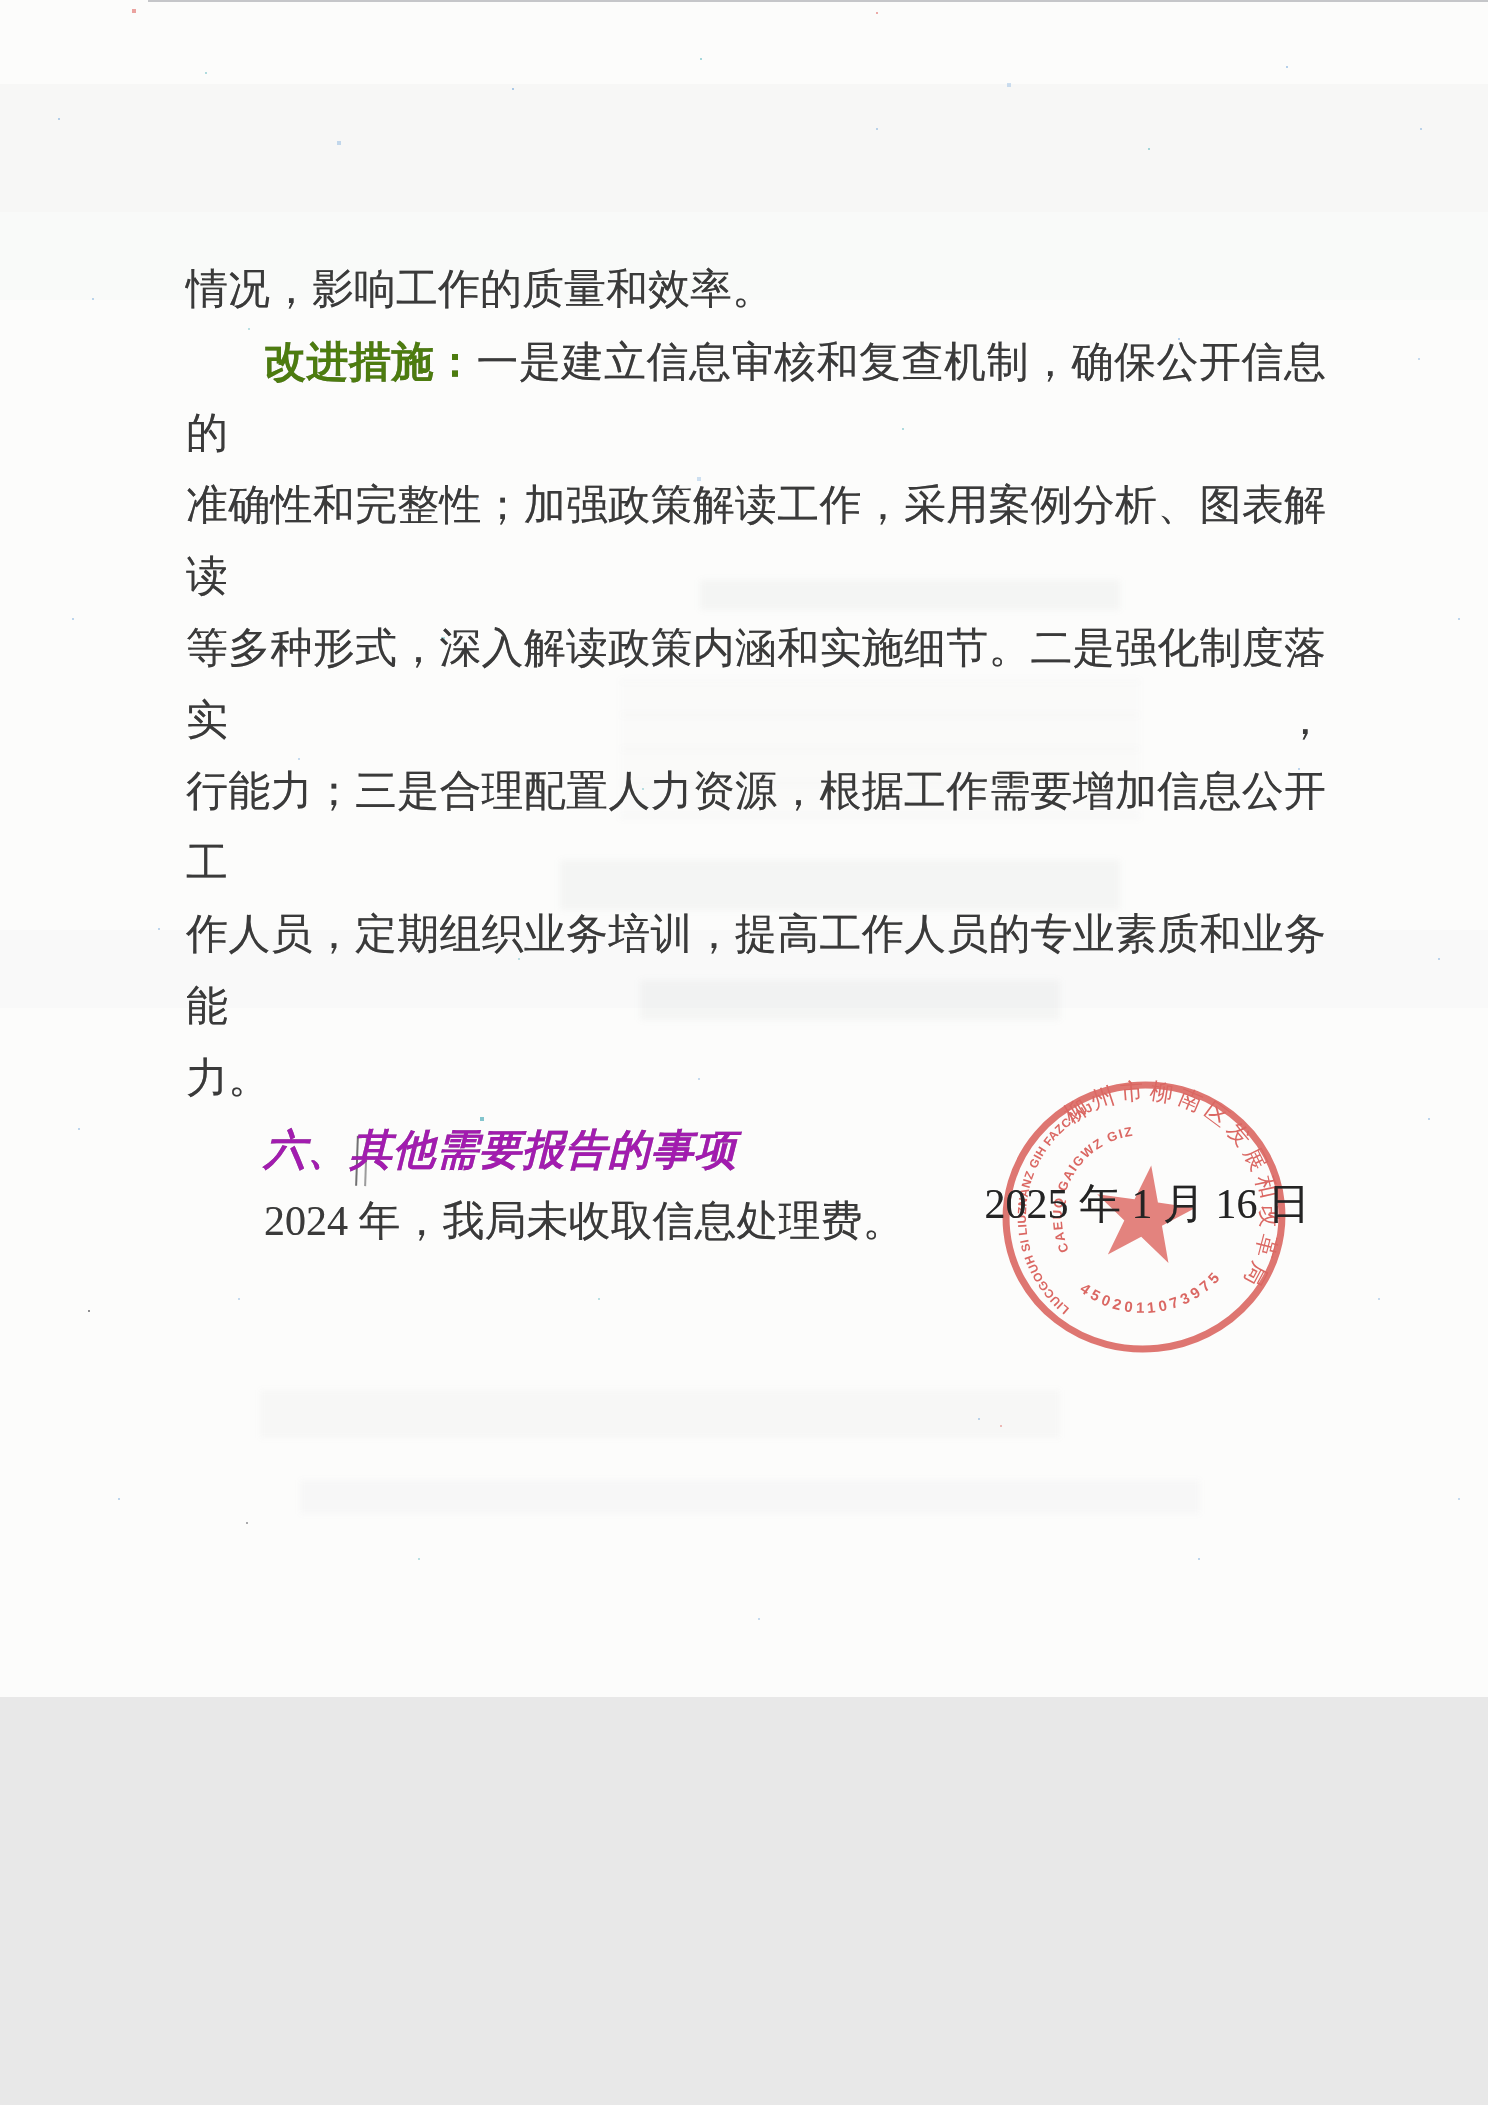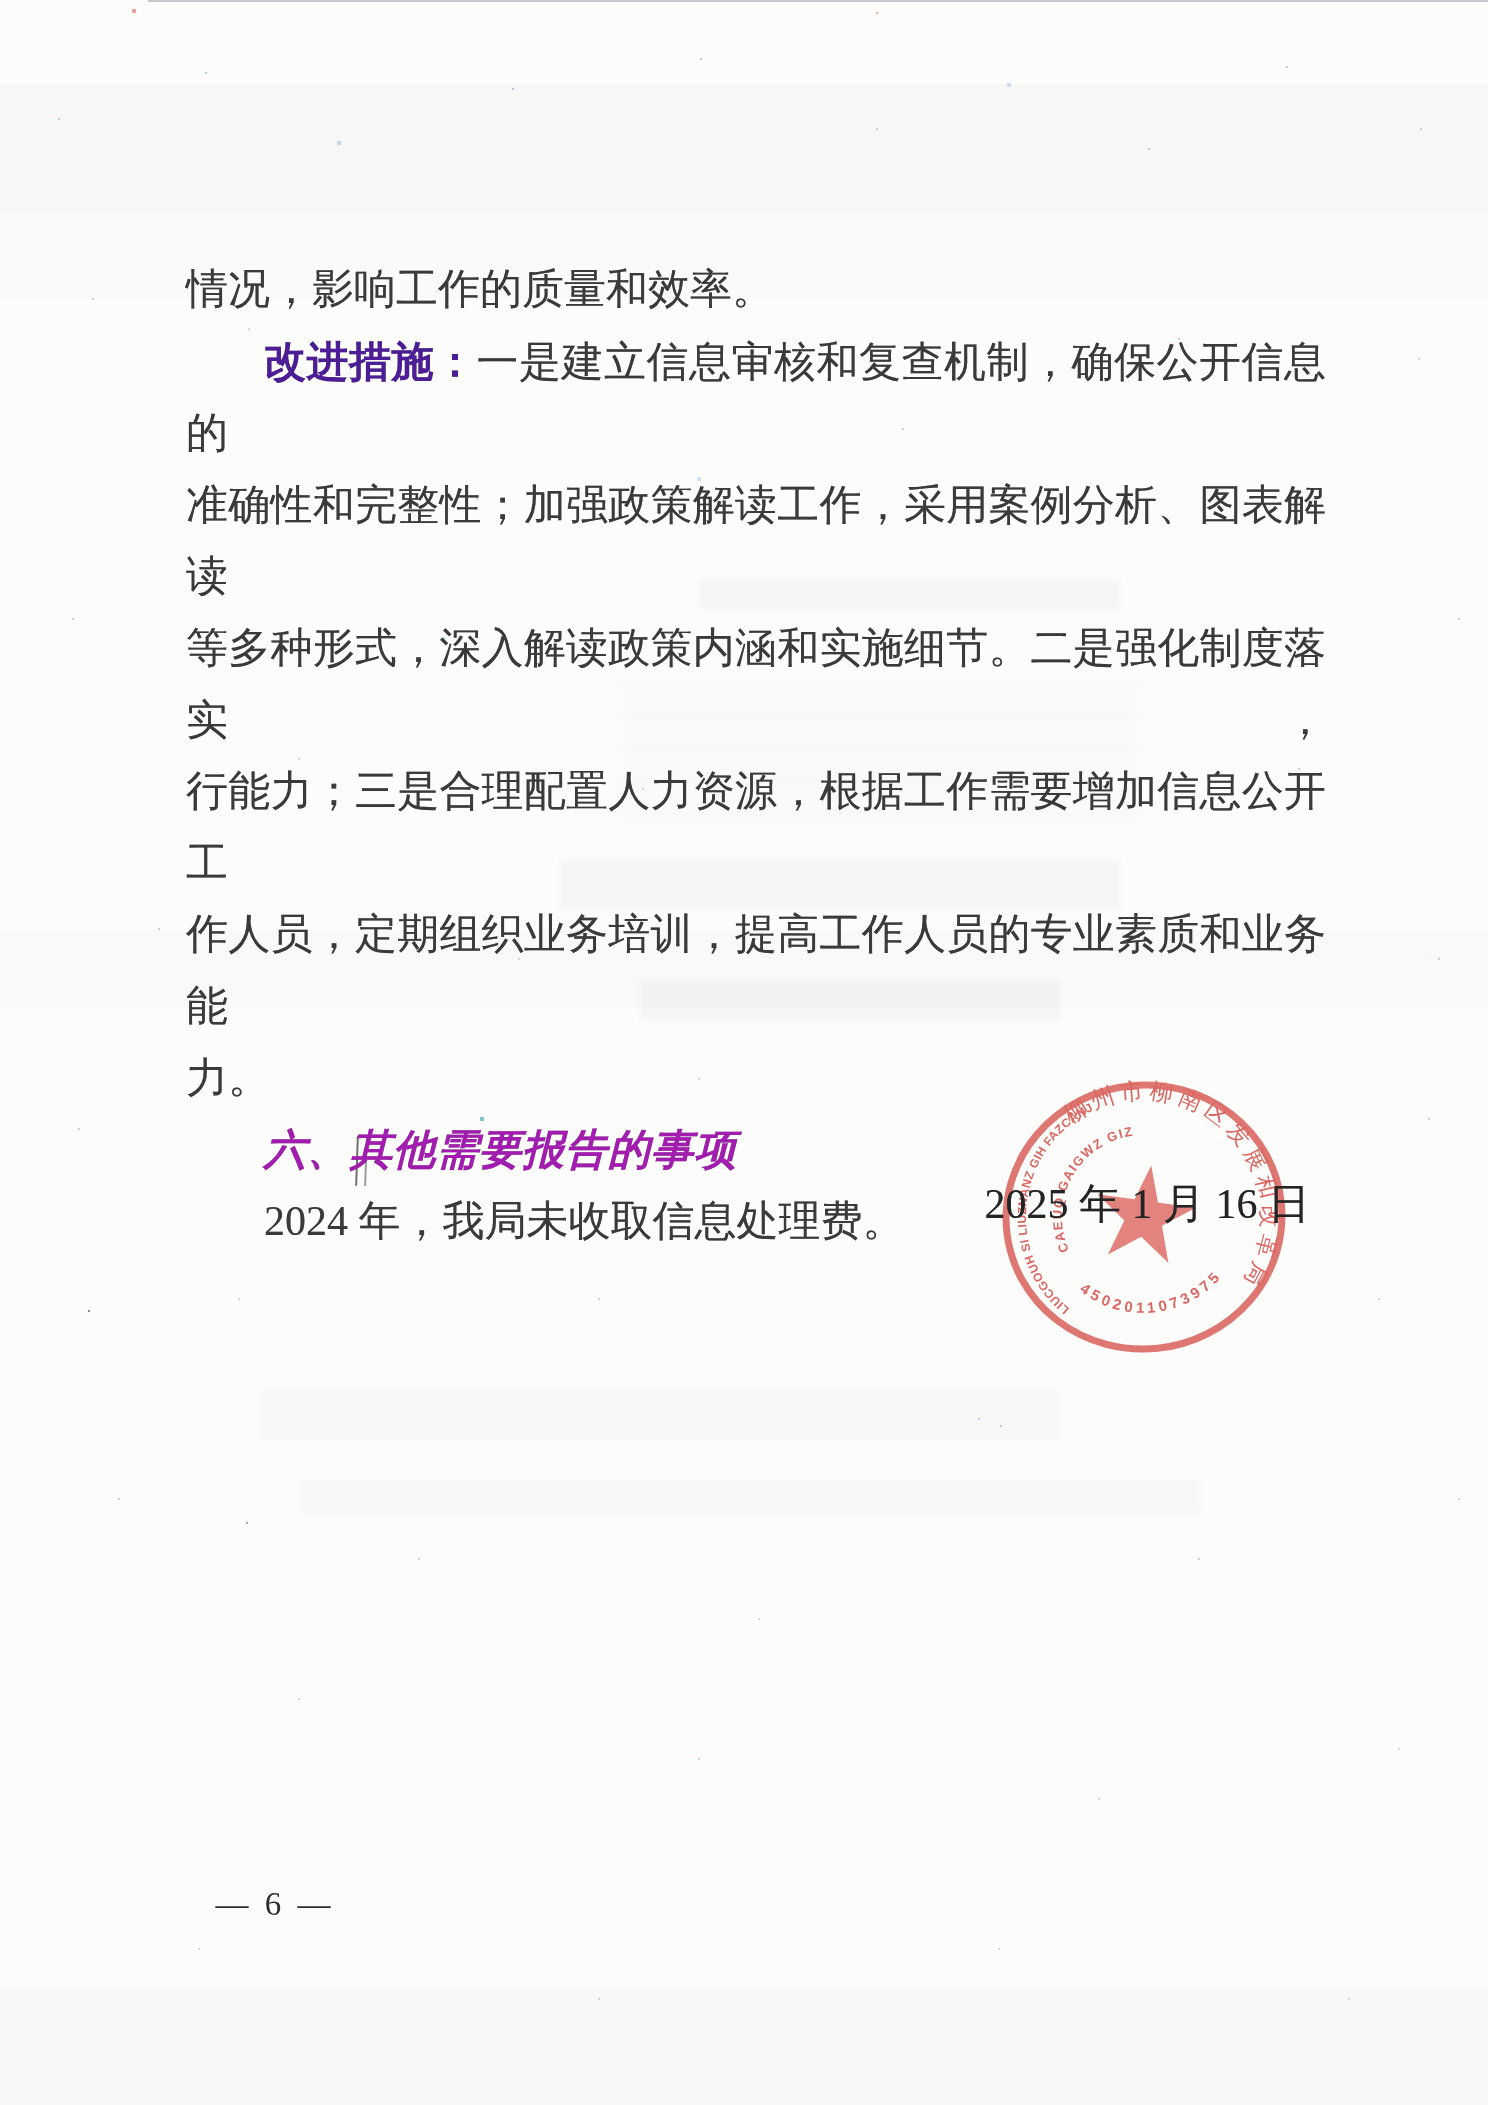--- a/index.html
+++ b/index.html
@@ -1,18 +1,18 @@
 <!DOCTYPE html>
 <html><head>
 <meta charset="utf-8">
 <style>
   html,body{margin:0;padding:0;background:#e8e8e8;}
   .page{
     position:relative;
-    width:1488px;height:2105px;
+    width:1488px;height:1697px;
     margin:0 auto;
     background:#fcfcfb;
     overflow:hidden;
     font-family:"Liberation Serif", serif;
   }
   
   .band{position:absolute;left:0;width:100%;pointer-events:none;}
   .band1{top:84px;height:128px;background:rgba(148,153,164,0.05);}
   .band2{top:212px;height:88px;background:rgba(148,153,164,0.025);}
   .band3{top:930px;height:78px;background:rgba(148,153,164,0.028);}
@@ -67,21 +67,21 @@
   
   .body-text{
     position:absolute;left:186px;top:254px;width:1140px;
     font-size:42px;line-height:71.6px;color:#3a3a3a;
     text-shadow:0 0 0.6px rgba(60,60,60,0.55);
   }
   .ln{display:block;white-space:nowrap;}
   .ln.j{white-space:normal;text-align:justify;text-align-last:justify;}
   .ln.ind{text-indent:78px;}
   .ln.hd{font-weight:bold;color:#a21caf;font-family:"Liberation Sans",sans-serif;letter-spacing:1px;font-style:italic;}
-  .lead{font-weight:bold;font-family:"Liberation Sans",sans-serif;color:#4c1d95;margin-top:36px;}
+  .lead{font-weight:bold;font-family:"Liberation Sans",sans-serif;color:#4d7c0f;margin-top:36px;}
   
   .signature{
     position:absolute;top:1166px;right:162px;z-index:5;
     font-size:42px;line-height:76px;color:#242424;text-align:right;
     text-shadow:0 0 0.6px rgba(40,40,40,0.5);
   }
   .sig-date{padding-right:16px;}
   
   .seal{position:absolute;left:994px;top:1067px;width:300px;height:300px;z-index:4;
     transform:rotate(-6deg);transform-origin:50% 50%;opacity:.88;mix-blend-mode:multiply;}

